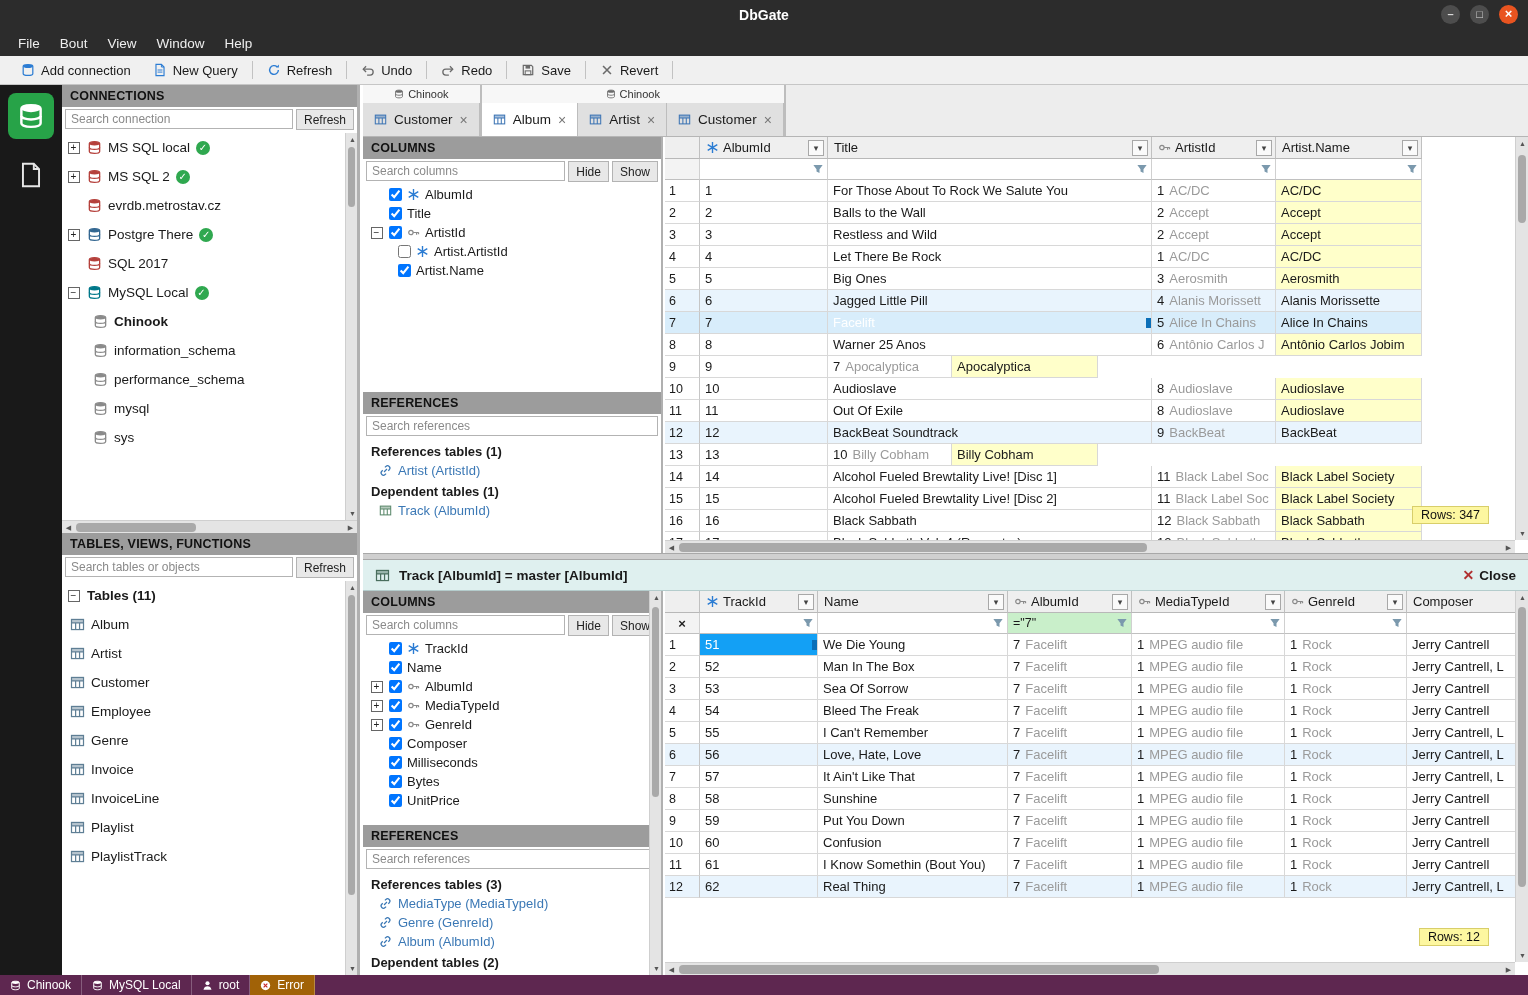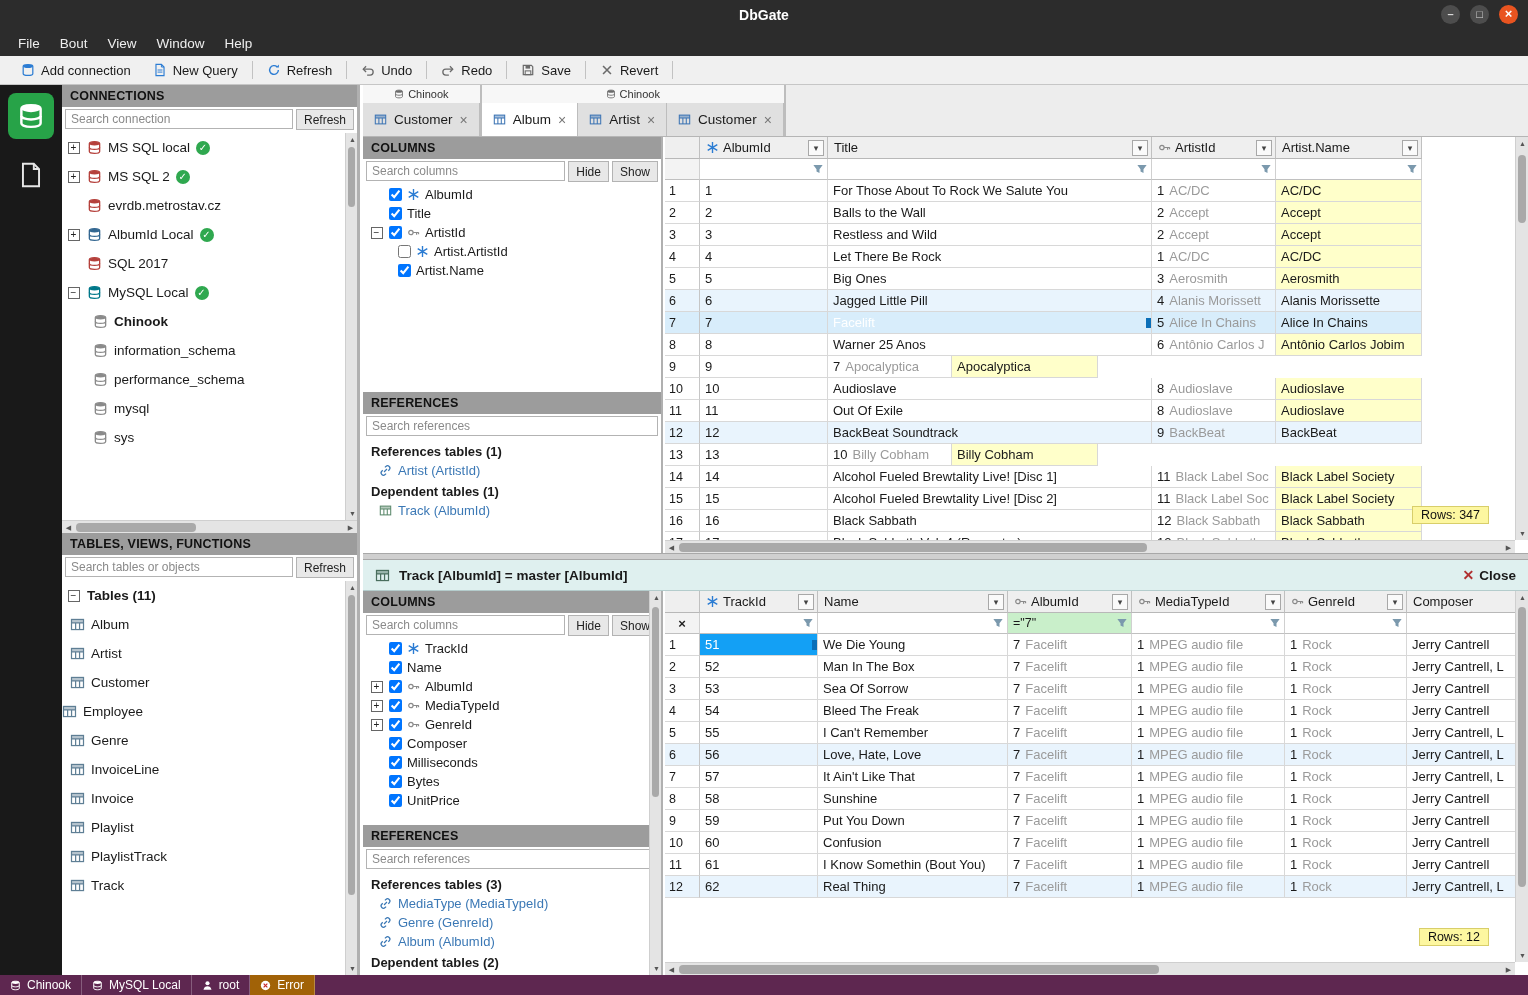--- a/index.html
+++ b/index.html
@@ -279,21 +279,21 @@
           <span class="gutter">
             <span class="expander">+</span>
           </span>
           <span class="icon dbic eng-postgres">
             <svg viewBox="0 0 16 16" width="1em" height="1em">
               <path d="M2.5 3.8C2.5 2.5 5 1.8 8 1.8s5.5.7 5.5 2v8.4c0 1.3-2.5 2-5.5 2s-5.5-.7-5.5-2z" fill="none" stroke="currentColor" stroke-width="1.4"></path>
               <ellipse cx="8" cy="3.8" rx="5.5" ry="2" fill="currentColor"></ellipse>
               <path d="M2.5 8c0 1.1 2.5 2 5.5 2s5.5-.9 5.5-2" fill="none" stroke="currentColor" stroke-width="1.4"></path>
             </svg>
           </span>
-          <span class="tree-label">AlbumId Local</span>
+          <span class="tree-label">Postgre There</span>
           <span class="badge-check">✓</span>
         </div>
         <div class="tree-row" style="padding-left:4px">
           <span class="gutter"></span>
           <span class="icon dbic eng-mssql">
             <svg viewBox="0 0 16 16" width="1em" height="1em">
               <path d="M2.5 3.8C2.5 2.5 5 1.8 8 1.8s5.5.7 5.5 2v8.4c0 1.3-2.5 2-5.5 2s-5.5-.7-5.5-2z" fill="none" stroke="currentColor" stroke-width="1.4"></path>
               <ellipse cx="8" cy="3.8" rx="5.5" ry="2" fill="currentColor"></ellipse>
               <path d="M2.5 8c0 1.1 2.5 2 5.5 2s5.5-.9 5.5-2" fill="none" stroke="currentColor" stroke-width="1.4"></path>
             </svg>
@@ -415,21 +415,21 @@
         <div class="tree-row" style="padding-left:8px">
           <span class="icon table-ic">
             <svg viewBox="0 0 16 16" width="1em" height="1em">
               <rect x="1.6" y="2.6" width="12.8" height="10.8" fill="none" stroke="currentColor" stroke-width="1.3"></rect>
               <path d="M1.6 6.2h12.8M6 6.2v7.2M10.2 6.2v7.2" stroke="currentColor" stroke-width="1.3"></path>
               <rect x="1.6" y="2.6" width="12.8" height="3.6" fill="currentColor" opacity=".45"></rect>
             </svg>
           </span>
           <span class="tree-label">Customer</span>
         </div>
-        <div class="tree-row" style="">
+        <div class="tree-row" style="padding-left:8px">
           <span class="icon table-ic">
             <svg viewBox="0 0 16 16" width="1em" height="1em">
               <rect x="1.6" y="2.6" width="12.8" height="10.8" fill="none" stroke="currentColor" stroke-width="1.3"></rect>
               <path d="M1.6 6.2h12.8M6 6.2v7.2M10.2 6.2v7.2" stroke="currentColor" stroke-width="1.3"></path>
               <rect x="1.6" y="2.6" width="12.8" height="3.6" fill="currentColor" opacity=".45"></rect>
             </svg>
           </span>
           <span class="tree-label">Employee</span>
         </div>
         <div class="tree-row" style="padding-left:8px">
@@ -443,61 +443,51 @@
           <span class="tree-label">Genre</span>
         </div>
         <div class="tree-row" style="padding-left:8px">
           <span class="icon table-ic">
             <svg viewBox="0 0 16 16" width="1em" height="1em">
               <rect x="1.6" y="2.6" width="12.8" height="10.8" fill="none" stroke="currentColor" stroke-width="1.3"></rect>
               <path d="M1.6 6.2h12.8M6 6.2v7.2M10.2 6.2v7.2" stroke="currentColor" stroke-width="1.3"></path>
               <rect x="1.6" y="2.6" width="12.8" height="3.6" fill="currentColor" opacity=".45"></rect>
             </svg>
           </span>
-          <span class="tree-label">InvoiceLine</span>
+          <span class="tree-label">Invoice</span>
         </div>
         <div class="tree-row" style="padding-left:8px">
           <span class="icon table-ic">
             <svg viewBox="0 0 16 16" width="1em" height="1em">
               <rect x="1.6" y="2.6" width="12.8" height="10.8" fill="none" stroke="currentColor" stroke-width="1.3"></rect>
               <path d="M1.6 6.2h12.8M6 6.2v7.2M10.2 6.2v7.2" stroke="currentColor" stroke-width="1.3"></path>
               <rect x="1.6" y="2.6" width="12.8" height="3.6" fill="currentColor" opacity=".45"></rect>
             </svg>
           </span>
-          <span class="tree-label">Invoice</span>
+          <span class="tree-label">InvoiceLine</span>
         </div>
         <div class="tree-row" style="padding-left:8px">
           <span class="icon table-ic">
             <svg viewBox="0 0 16 16" width="1em" height="1em">
               <rect x="1.6" y="2.6" width="12.8" height="10.8" fill="none" stroke="currentColor" stroke-width="1.3"></rect>
               <path d="M1.6 6.2h12.8M6 6.2v7.2M10.2 6.2v7.2" stroke="currentColor" stroke-width="1.3"></path>
               <rect x="1.6" y="2.6" width="12.8" height="3.6" fill="currentColor" opacity=".45"></rect>
             </svg>
           </span>
           <span class="tree-label">Playlist</span>
         </div>
         <div class="tree-row" style="padding-left:8px">
           <span class="icon table-ic">
             <svg viewBox="0 0 16 16" width="1em" height="1em">
               <rect x="1.6" y="2.6" width="12.8" height="10.8" fill="none" stroke="currentColor" stroke-width="1.3"></rect>
               <path d="M1.6 6.2h12.8M6 6.2v7.2M10.2 6.2v7.2" stroke="currentColor" stroke-width="1.3"></path>
               <rect x="1.6" y="2.6" width="12.8" height="3.6" fill="currentColor" opacity=".45"></rect>
             </svg>
           </span>
           <span class="tree-label">PlaylistTrack</span>
-        </div>
-        <div class="tree-row" style="padding-left:8px">
-          <span class="icon table-ic">
-            <svg viewBox="0 0 16 16" width="1em" height="1em">
-              <rect x="1.6" y="2.6" width="12.8" height="10.8" fill="none" stroke="currentColor" stroke-width="1.3"></rect>
-              <path d="M1.6 6.2h12.8M6 6.2v7.2M10.2 6.2v7.2" stroke="currentColor" stroke-width="1.3"></path>
-              <rect x="1.6" y="2.6" width="12.8" height="3.6" fill="currentColor" opacity=".45"></rect>
-            </svg>
-          </span>
-          <span class="tree-label">Track</span>
         </div>
         <div class="vscroll" style="right:0;top:0;bottom:0;width:12px">
           <span class="sb-arrow up">▲</span>
           <div class="vs-thumb" style="top:14px;height:300px"></div>
           <span class="sb-arrow down">▼</span>
         </div>
       </div>
   </div>
 
   <div id="main">

